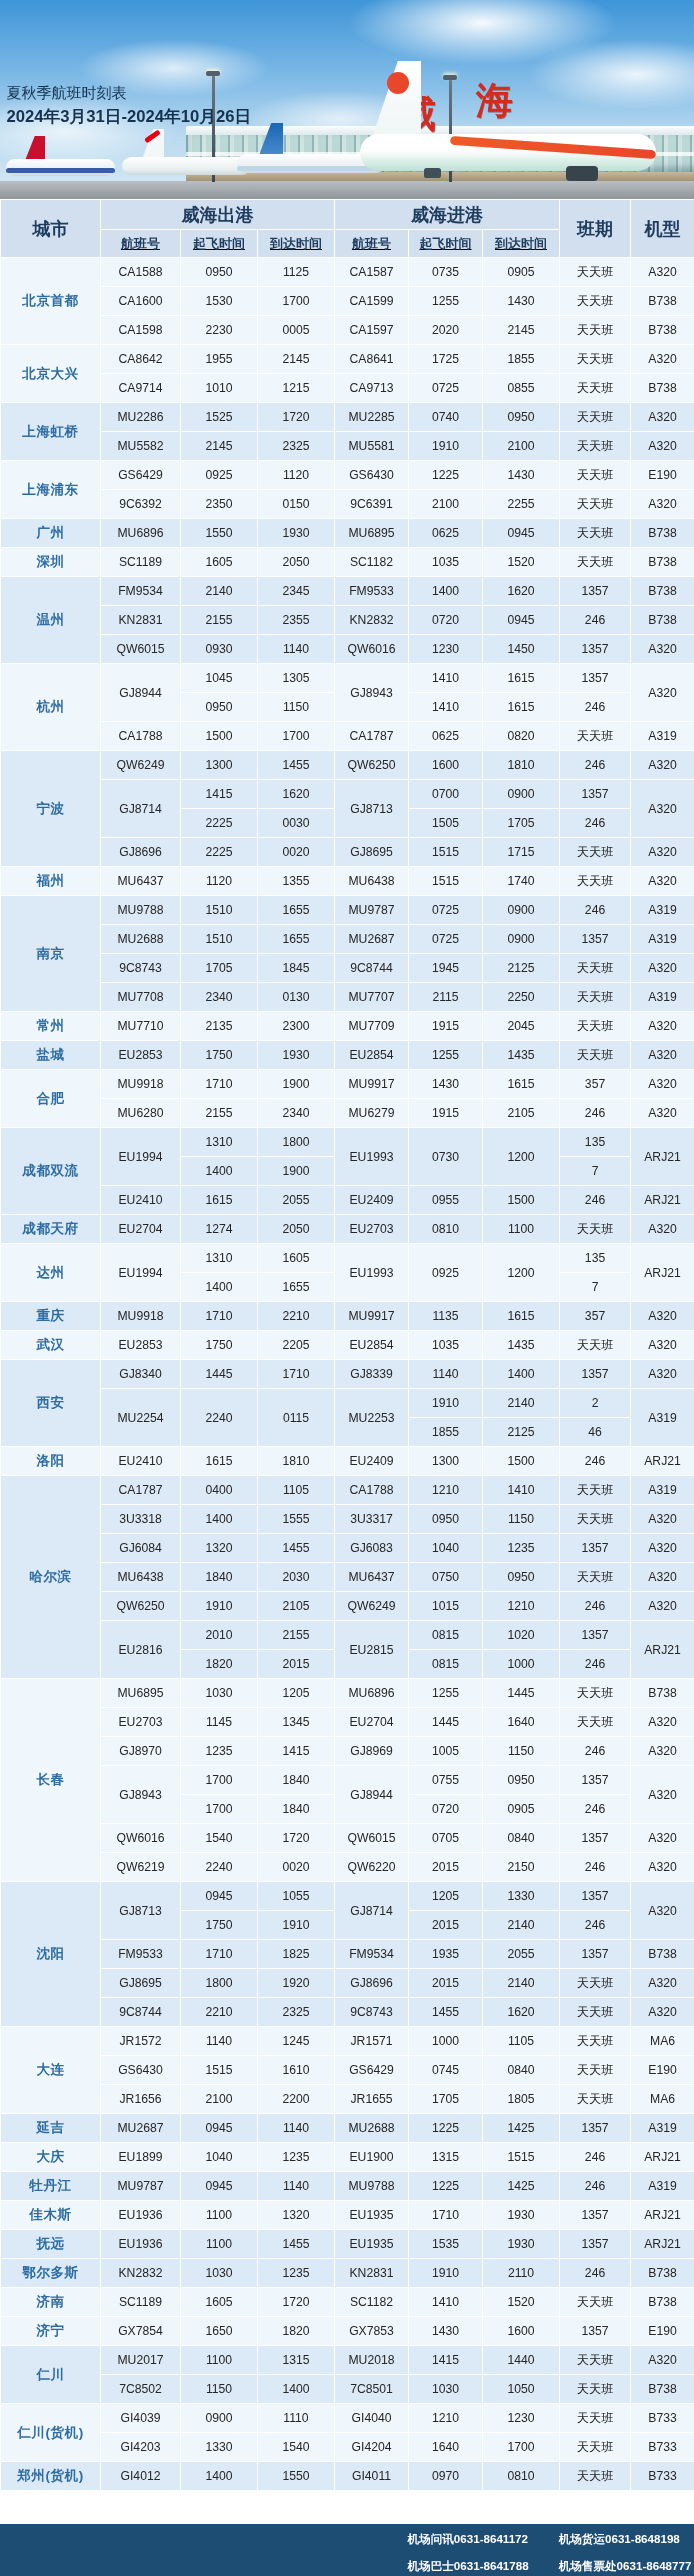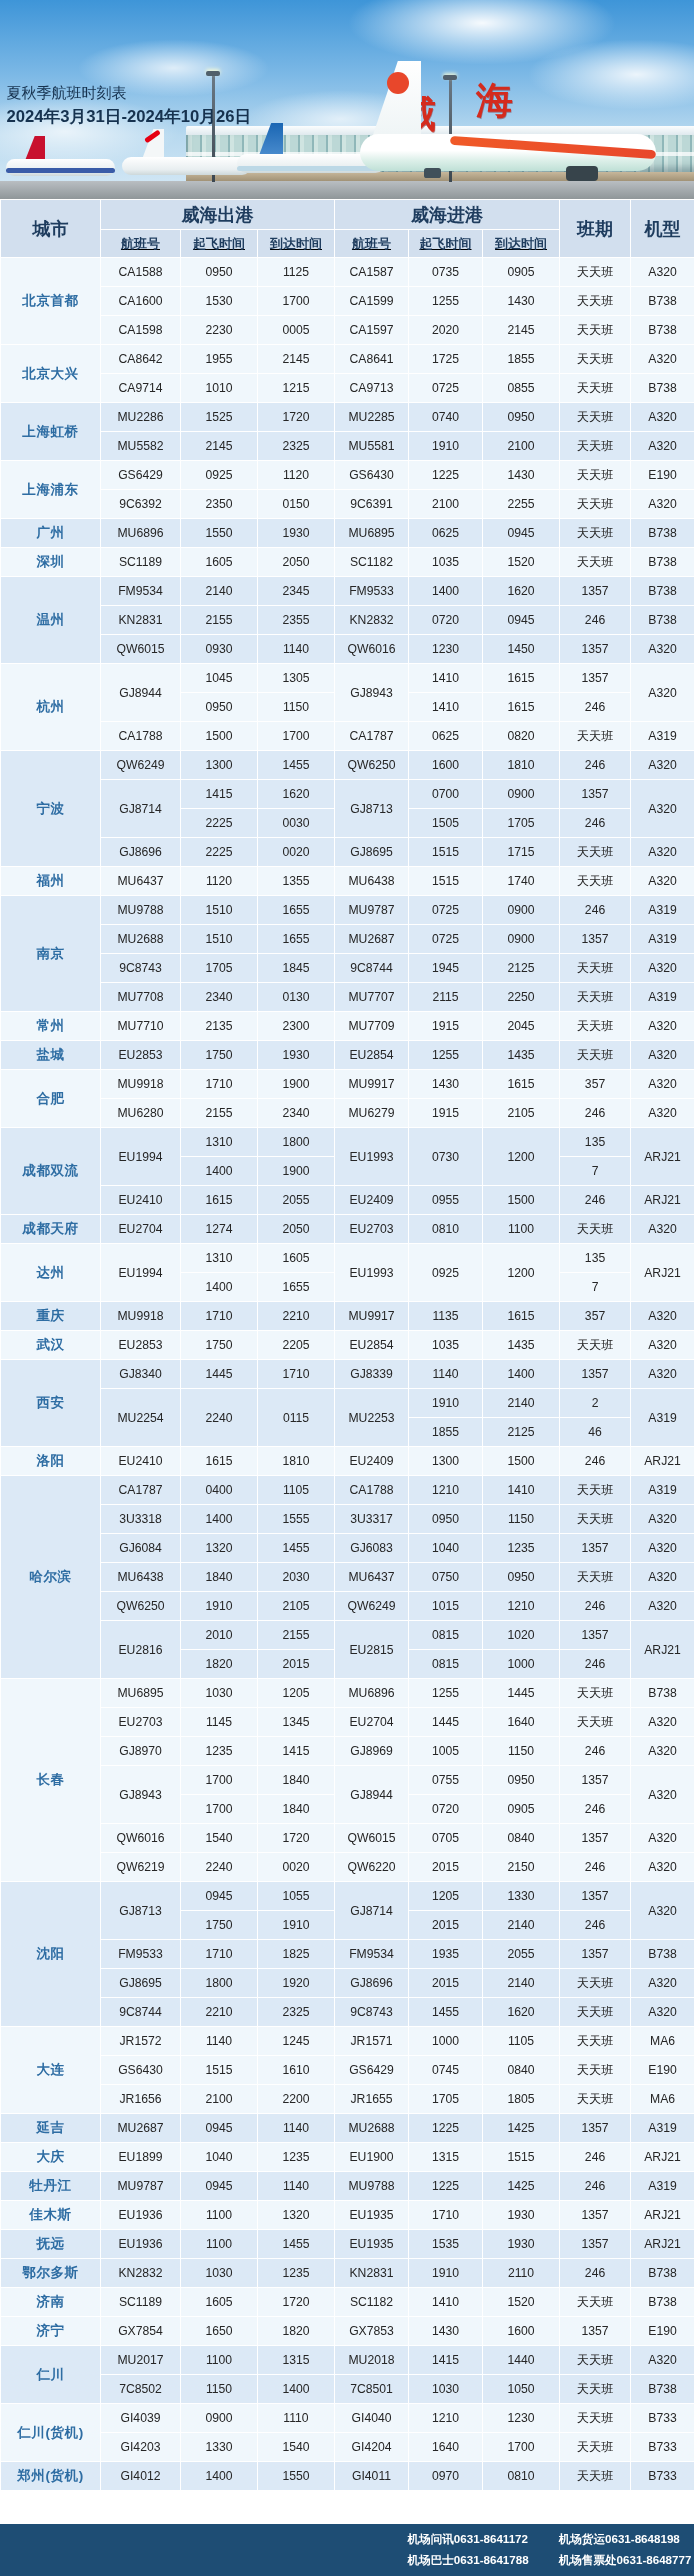--- a/index.html
+++ b/index.html
@@ -41,21 +41,21 @@
   .sched-table tbody tr{height:29px;}
   .sched-table tbody td{font-size:12.2px;color:var(--body-text,#262626);}
   .sched-table tbody td.city{color:var(--city-text,#2e6da3);font-size:13.5px;font-weight:bold;letter-spacing:0.6px;}
   tr.shade-w td{background:var(--row-light,#f0f7fc);}
   tr.shade-b td{background:var(--row-shaded,#dcе9f6);}
   tr.shade-b td{background:var(--row-shaded,#dce9f6);}
 
   
   .note{position:absolute;left:0;top:2492px;width:691px;text-align:right;font-size:10.3px;font-weight:bold;color:#1b2b3a;}
   .footer{position:absolute;left:0;top:2524px;width:694px;height:52px;background:var(--footer-bg,#1e4d74);}
-  .footer .grid{position:absolute;right:2.6px;top:7.7px;display:grid;grid-template-columns:auto auto;gap:6px 30px;
+  .footer .grid{position:absolute;right:2.6px;top:7.7px;display:grid;grid-template-columns:auto auto;gap:12px 30px;
         color:var(--footer-text,#ffffff);font-size:11.6px;font-weight:bold;text-align:left;}
 </style>
 </head>
 <body>
 
 <div class="page">
 
   <div class="hero">
     <div class="cloud" style="left:347px;top:-19.3px;width:270px;height:84px;"></div>
     <div class="cloud" style="left:77px;top:39px;width:193px;height:58px;opacity:.8;"></div>

